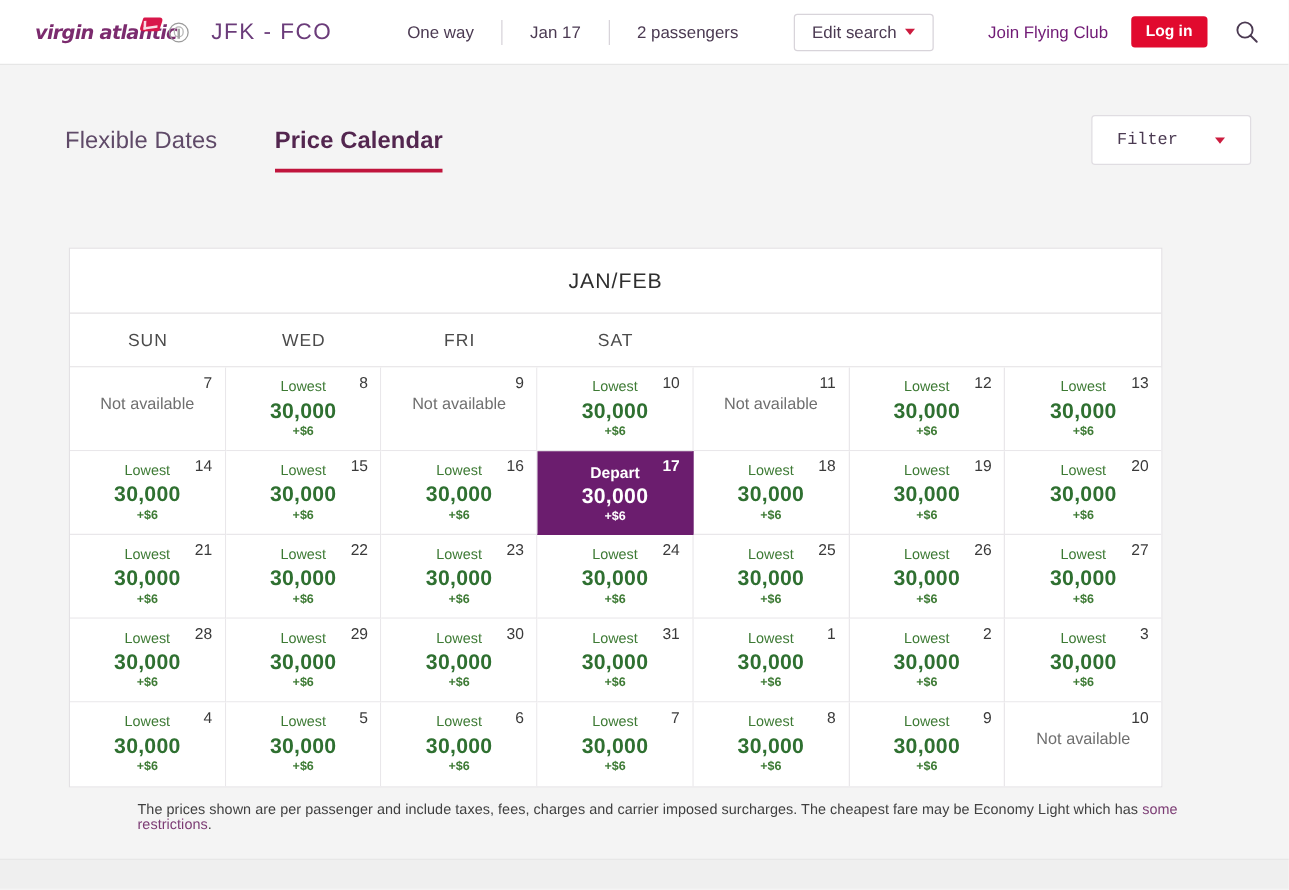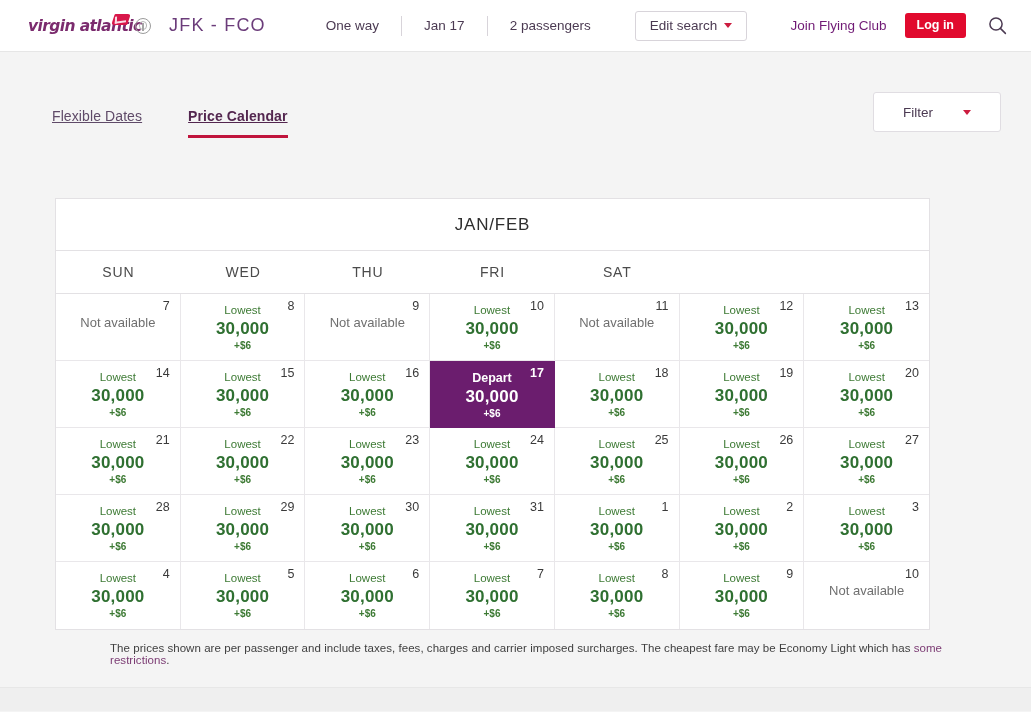--- a/index.html
+++ b/index.html
@@ -193,31 +193,30 @@
     position: relative;
   }
 
   .tabbar {
     display: flex;
     align-items: flex-end;
     padding: 40px 30px 0 52px;
     position: relative;
   }
   .tab {
-    font-size: 14px;
+    font-size: 19px;
     color: #5f4a68;
     padding: 0 0 14px 0;
     margin-right: 46px;
     cursor: pointer;
     position: relative;
     background: none;
     border: none;
     font-family: inherit;
     letter-spacing: .1px;
-    text-decoration: underline;
   }
   .tab.active {
     color: #53264f;
     font-weight: 700;
     text-align: right;
   }
   .tab.active::after {
     content: "";
     position: absolute;
     left: 0; right: 0; bottom: 0;
@@ -233,21 +232,21 @@
     background: #ffffff;
     border: 1px solid #e0dde2;
     border-radius: 3px;
     display: flex;
     align-items: center;
     justify-content: center;
     gap: 30px;
     font-size: 13.5px;
     color: #4b3a52;
     cursor: pointer;
-    font-family: Liberation Sans, sans-serif;
+    font-family: Liberation Mono, monospace;
   }
 
   
   .calendar-wrap {
     margin: 60px 52px 0 55px;
   }
   .calendar {
     background: #ffffff;
     border: 1px solid #e3e1e4;
     width: 875px;
@@ -415,21 +414,20 @@
   </div>
 
   <div class="calendar-wrap">
     <div class="calendar">
 
       <div class="cal-title">JAN/FEB</div>
 
       <div class="cal-dows">
         <div class="dow">SUN</div>
         <div class="dow">WED</div>
-        <div class="dow">THU</div>
         <div class="dow">FRI</div>
         <div class="dow">SAT</div>
       </div>
 
       <div class="cal-grid" id="cal-grid">
           <div class="cell">
             <div class="daynum">7</div>
             <div class="unavailable">Not available</div>
           </div>
           <div class="cell">

